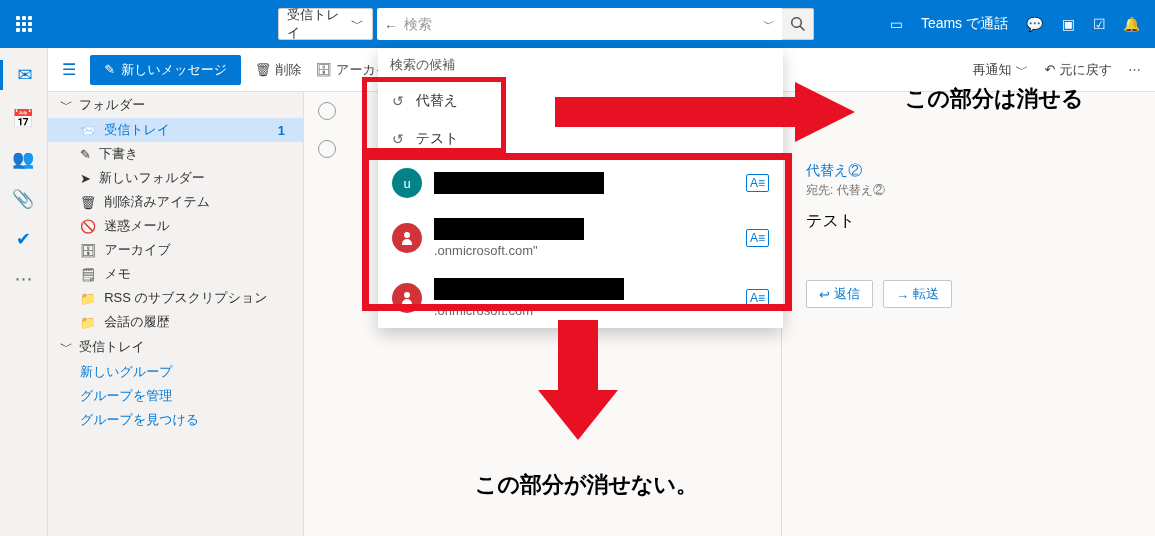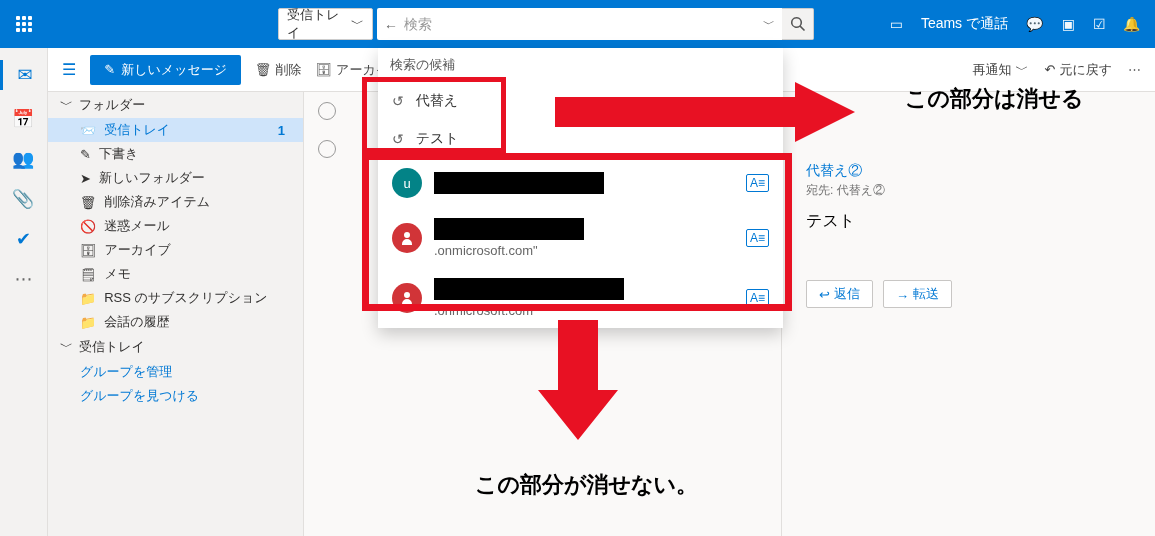--- a/index.html
+++ b/index.html
@@ -217,20 +217,21 @@
     <span>RSS のサブスクリプション</span>
   </div>
   <div class="folder-row">
     <span>📁</span>
     <span>会話の履歴</span>
   </div>
   <div class="section-hdr">
     <span>﹀</span>
     <span>受信トレイ</span>
   </div>
+  <div class="link-row">新しいグループ</div>
   <div class="link-row">グループを管理</div>
   <div class="link-row">グループを見つける</div>
 </div>
 
 <div class="msg-list">
   <div class="msg-item">
     <div class="msg-circle"></div>
   </div>
   <div class="msg-item">
     <div class="msg-circle"></div>

